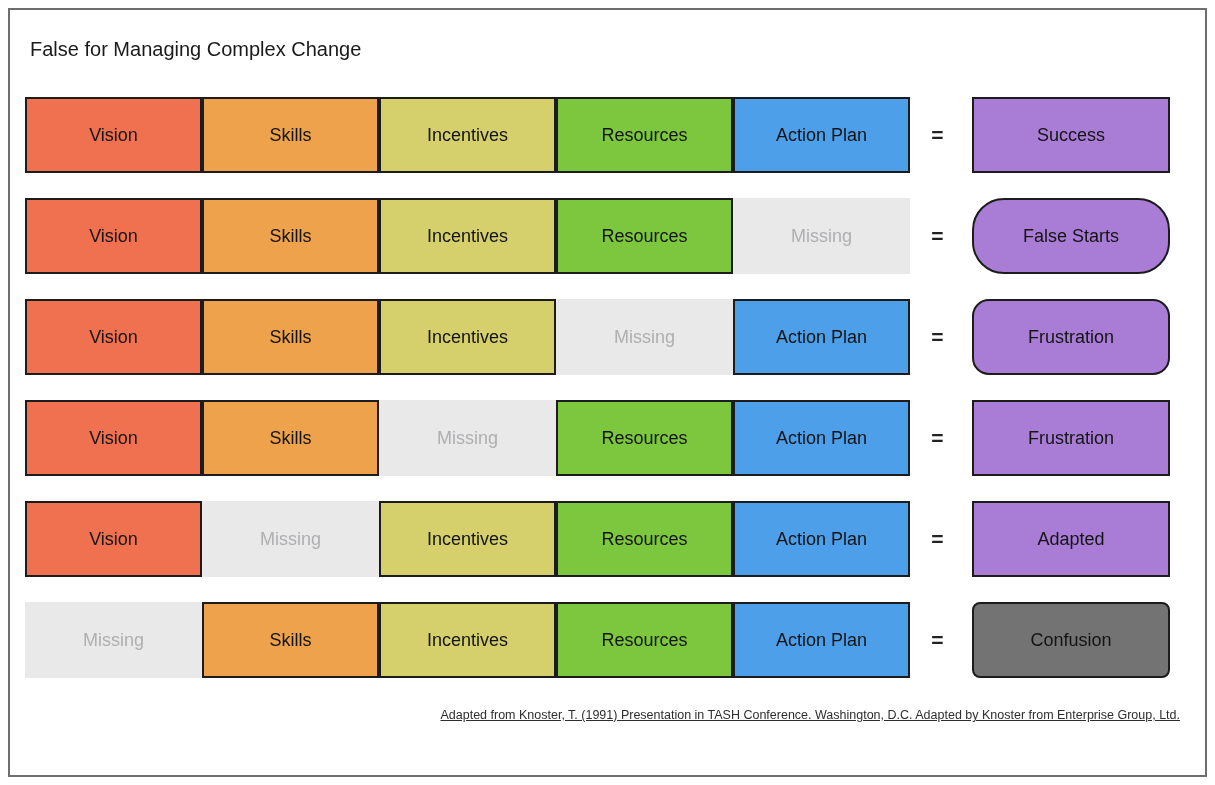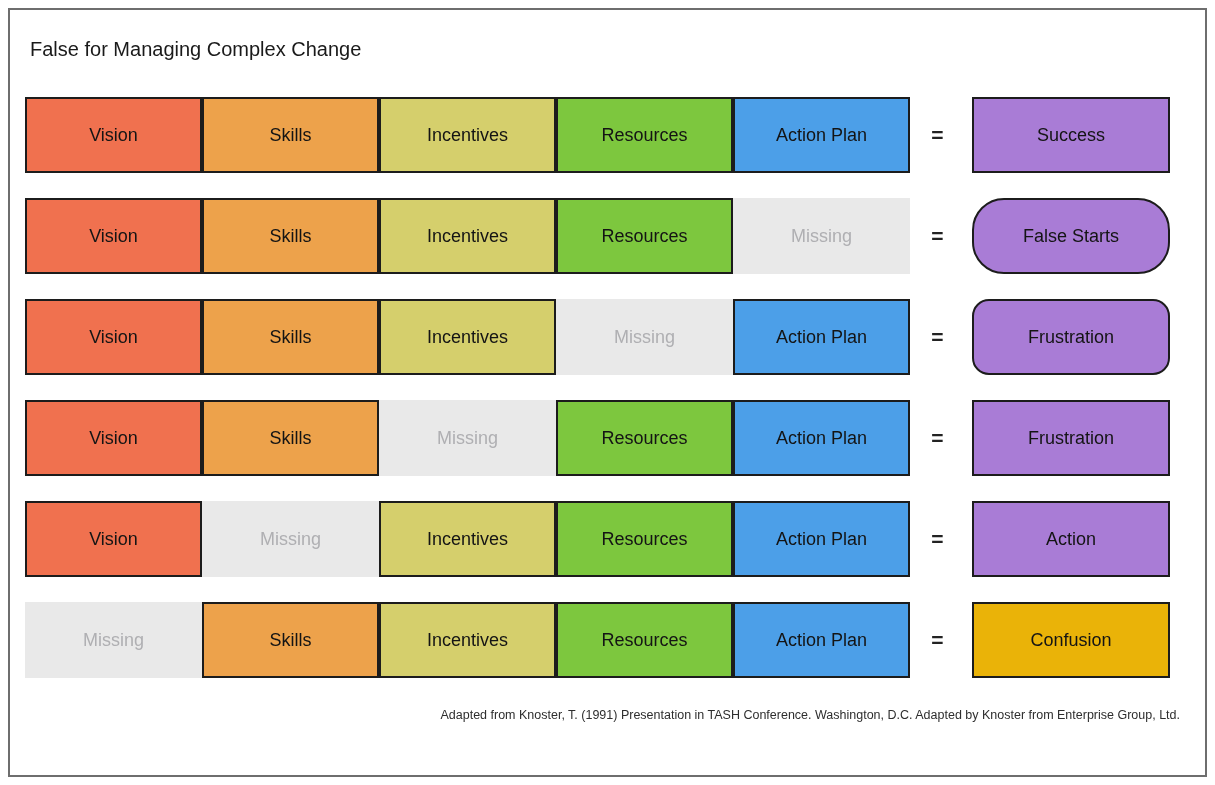--- a/index.html
+++ b/index.html
@@ -65,20 +65,21 @@
     width: 198px;
     margin-right: 0;
   }
   .footer {
     position: absolute;
     right: 35px;
     top: 708px;
     font-size: 12.5px;
     color: #2e2e2e;
     white-space: nowrap;
+    text-decoration: underline;
   }
 </style>
 </head>
 <body>
 
 <div class="page-frame"></div>
 
 <div class="title">False for Managing Complex Change</div>
 
 <div class="rows">
@@ -123,28 +124,28 @@
     <div class="box result-box cell-result" style="background-color: rgb(169, 124, 214);">Frustration</div>
   </div>
 
   <div class="row">
     <div class="box cell-vision" style="background-color: rgb(240, 113, 79);">Vision</div>
     <div class="box cell-missing" style="background-color: rgb(233, 233, 233); color: rgb(175, 175, 178);">Missing</div>
     <div class="box cell-incentives" style="background-color: rgb(213, 207, 108);">Incentives</div>
     <div class="box cell-resources" style="background-color: rgb(125, 199, 62);">Resources</div>
     <div class="box cell-action" style="background-color: rgb(76, 159, 232);">Action Plan</div>
     <div class="equals-wrap">=</div>
-    <div class="box result-box cell-result" style="background-color: rgb(169, 124, 214);">Action</div>
+    <div class="box result-box cell-result" style="background-color: rgb(169, 124, 214);">Adapted</div>
   </div>
 
   <div class="row">
     <div class="box cell-missing" style="background-color: rgb(233, 233, 233); color: rgb(175, 175, 178);">Missing</div>
     <div class="box cell-skills" style="background-color: rgb(237, 162, 75);">Skills</div>
     <div class="box cell-incentives" style="background-color: rgb(213, 207, 108);">Incentives</div>
     <div class="box cell-resources" style="background-color: rgb(125, 199, 62);">Resources</div>
     <div class="box cell-action" style="background-color: rgb(76, 159, 232);">Action Plan</div>
     <div class="equals-wrap">=</div>
-    <div class="box result-box cell-result" style="background-color: #eab308;">Confusion</div>
+    <div class="box result-box cell-result" style="background-color: #737373; border-radius: 8px;">Confusion</div>
   </div>
 
 </div>
 
 <div class="footer">Adapted from Knoster, T. (1991) Presentation in TASH Conference. Washington, D.C. Adapted by Knoster from Enterprise Group, Ltd.</div>
 
 </body></html>

